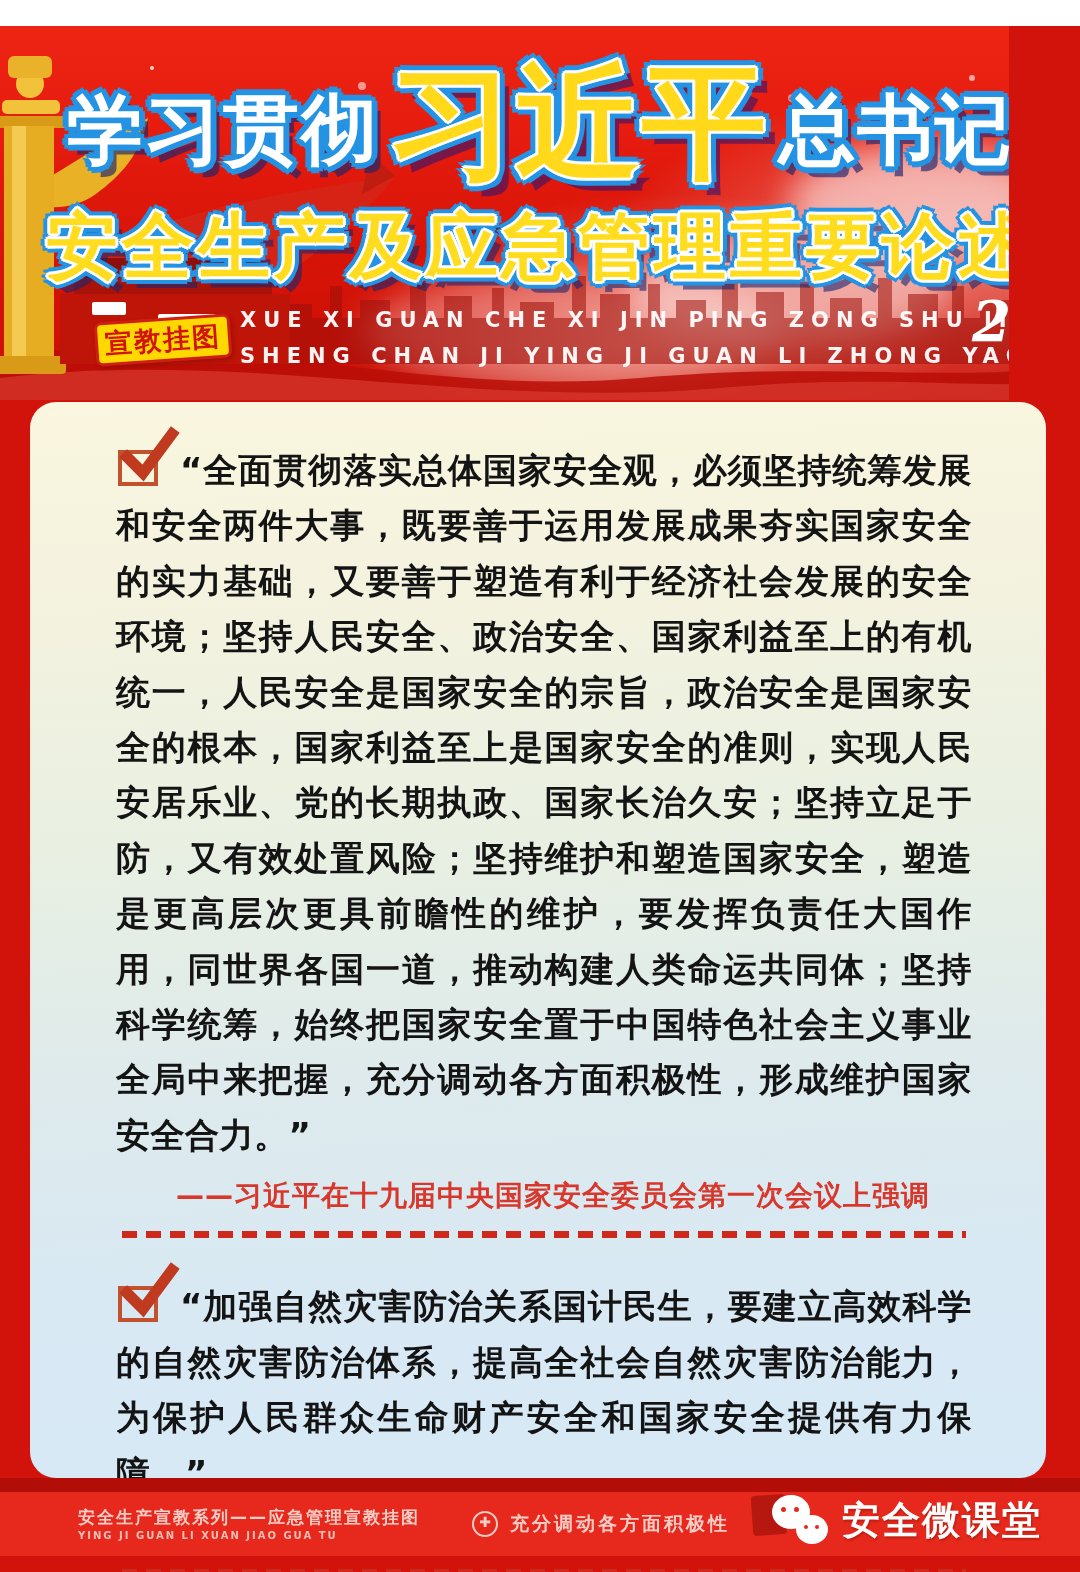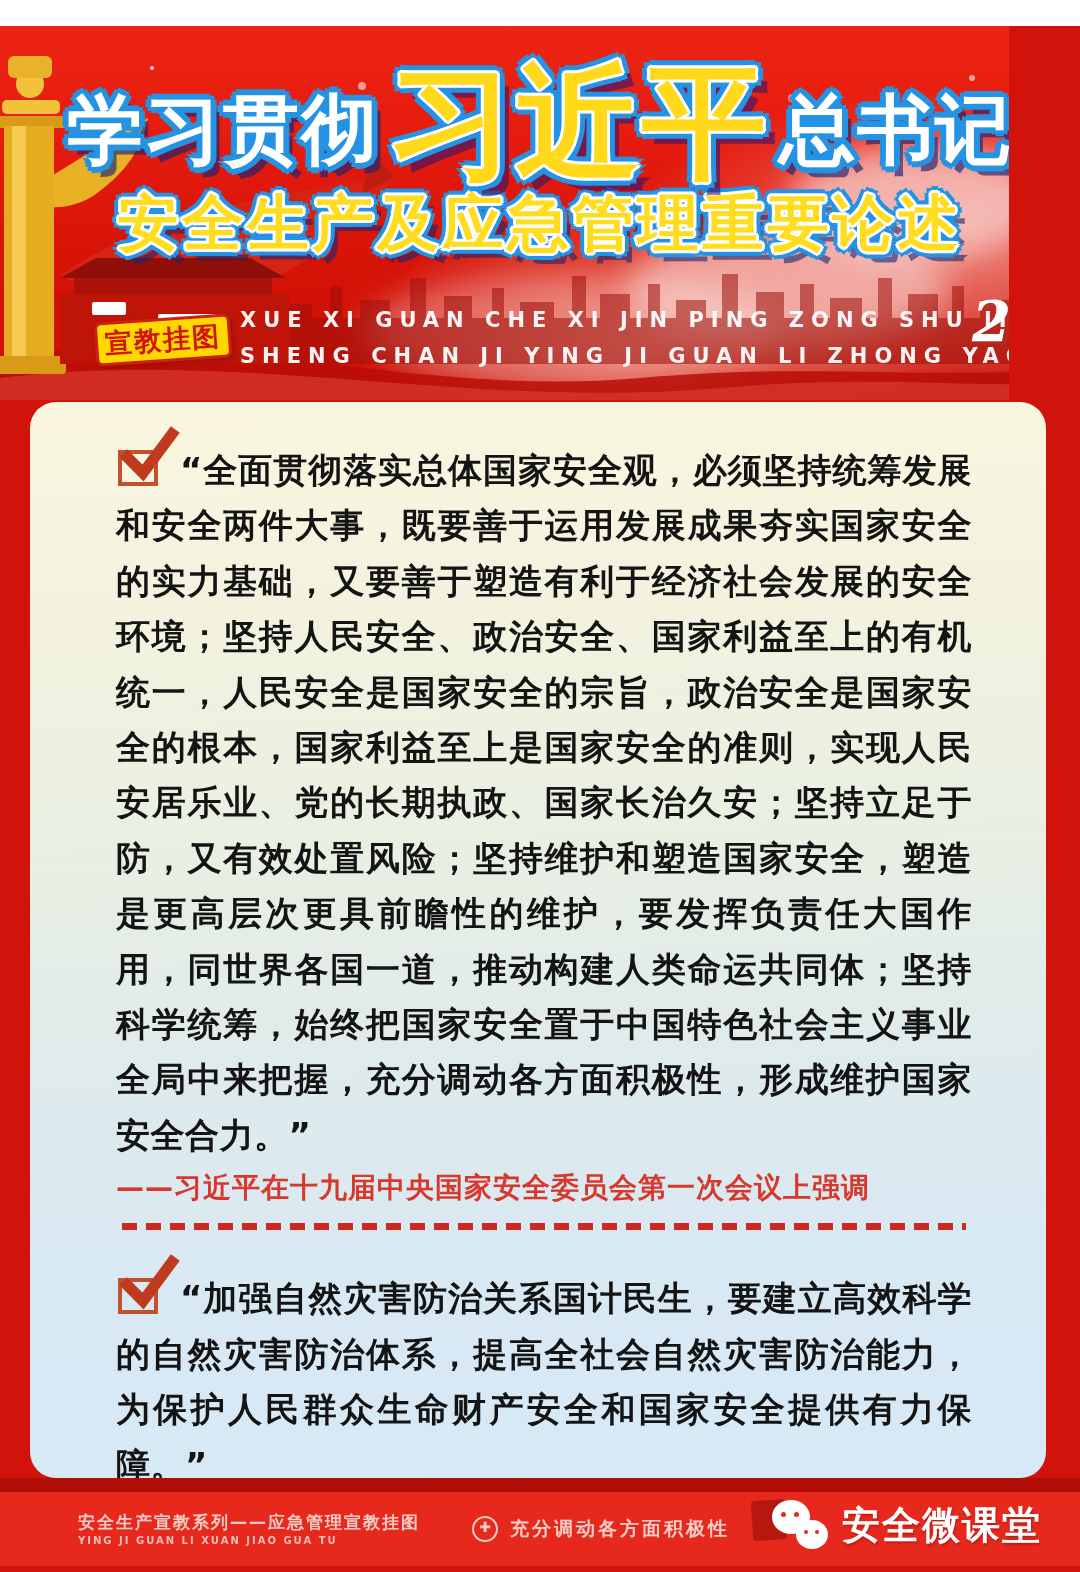--- a/index.html
+++ b/index.html
@@ -45,22 +45,22 @@
     display:inline-block;vertical-align:middle;font-size:124px;font-weight:bold;color:#ffd91a;
     letter-spacing:2px;margin:0 6px;position:relative;top:-8px;
     text-shadow:
       -3px 0 0 #ffffff,3px 0 0 #ffffff,0 -3px 0 #ffffff,0 3px 0 #ffffff,
       -2px -2px 0 #ffffff,2px -2px 0 #ffffff,-2px 2px 0 #ffffff,2px 2px 0 #ffffff,
       -8px 0 0 #2493e4,8px 0 0 #2493e4,0 -8px 0 #2493e4,0 8px 0 #2493e4,
       -6px -6px 0 #2493e4,6px -6px 0 #2493e4,-6px 6px 0 #2493e4,6px 6px 0 #2493e4,
       12px 13px 0 rgba(50,22,110,.6);
   }
   .title-line2{
-    white-space:nowrap;line-height:1;
-    font-size:61px;font-weight:bold;color:#ffdd1e;letter-spacing:4px;
+    margin-top:18px;white-space:nowrap;line-height:1;
+    font-size:72px;font-weight:bold;color:#ffdd1e;letter-spacing:4px;
     text-shadow:
       -3px 0 0 #ffffff,3px 0 0 #ffffff,0 -3px 0 #ffffff,0 3px 0 #ffffff,
       -2px -2px 0 #ffffff,2px -2px 0 #ffffff,-2px 2px 0 #ffffff,2px 2px 0 #ffffff,
       -7px 0 0 #2493e4,7px 0 0 #2493e4,0 -7px 0 #2493e4,0 7px 0 #2493e4,
       -5px -5px 0 #2493e4,5px -5px 0 #2493e4,-5px 5px 0 #2493e4,5px 5px 0 #2493e4,
       10px 11px 0 rgba(27,36,110,.6);
     text-align: center;
   }
   .badge{
     position:absolute;left:95px;top:292px;width:136px;height:44px;
@@ -84,34 +84,34 @@
     margin:0;font-size:34px;line-height:1.63;font-weight:bold;color:#141414;
     text-align:justify;letter-spacing:.5px;
   }
   .checkbox{
     position:relative;display:inline-block;width:46px;height:42px;margin:2px 16px 0 2px;
     vertical-align:-4px;
   }
   .checkbox .box{position:absolute;left:0;bottom:0;width:40px;height:36px;border:4px solid #c2522e;background:transparent;}
   .checkbox svg{position:absolute;left:4px;top:-14px;overflow:visible;}
   .attribution{
-    margin:6px 42px 16px 0;
+    margin:14px 42px 16px 0;text-align:right;
     color:#d8382c;font-size:28px;font-weight:bold;letter-spacing:1px;
   }
   .dash-divider{
     height:7px;margin:12px 6px 40px 6px;
     background:repeating-linear-gradient(90deg,#cd2a1d 0 15px,rgba(0,0,0,0) 15px 24px);
   }
   .q2 .quote-text,.q3 .quote-text{margin-top:0;}
   .quote-sec{margin:0;}
   .quote-sec.q2{margin-top:2px;}
   
   .dark-strip{position:absolute;left:0;top:1478px;width:1080px;height:14px;background:#b30d07;}
   .footer{
-    position:absolute;left:0;top:1492px;width:1080px;height:74px;background:#e6291c;
+    position:absolute;left:0;top:1492px;width:1080px;height:64px;background:#e6291c;
     display:flex;align-items:center;justify-content:space-between;padding:0 28px 0 78px;
   }
   .f-left{line-height:1.35;}
   .f-left .cn{color:#f6cdc6;font-size:17px;font-weight:bold;letter-spacing:2px;}
   .f-left .py{color:#f3beb6;font-size:10px;font-weight:bold;letter-spacing:2px;}
   .f-center{display:flex;align-items:center;margin-left:30px;}
   .f-logo{width:26px;height:26px;border-radius:50%;border:2px solid #f6cdc6;position:relative;margin-right:12px;flex:none;}
   .f-logo::before{content:"✚";position:absolute;left:0;top:1px;width:22px;text-align:center;color:#f6cdc6;font-size:14px;font-weight:bold;}
   .f-center .txt{color:#f6cdc6;font-size:19px;font-weight:bold;letter-spacing:3px;white-space:nowrap;}
   .f-right{display:flex;align-items:flex-start;position:relative;padding-right:10px;}

